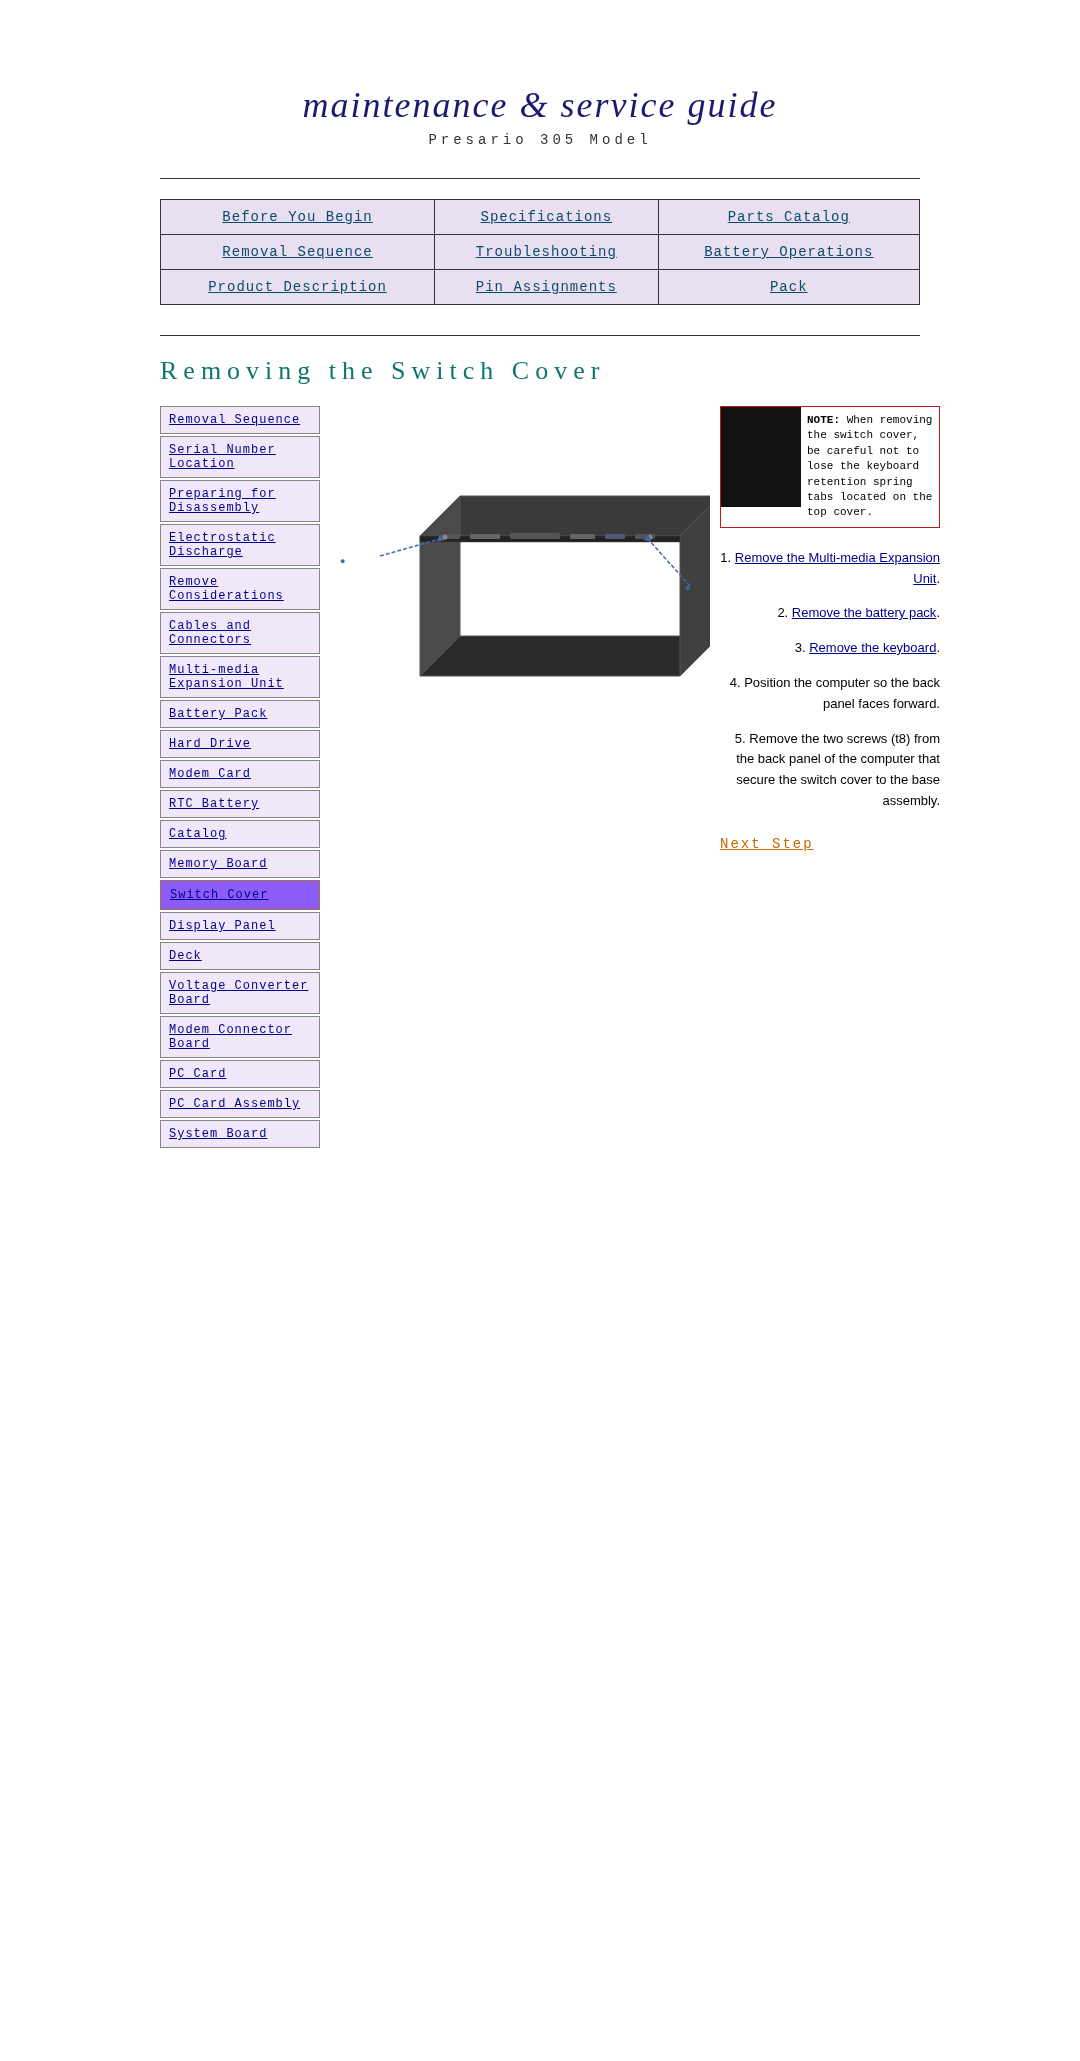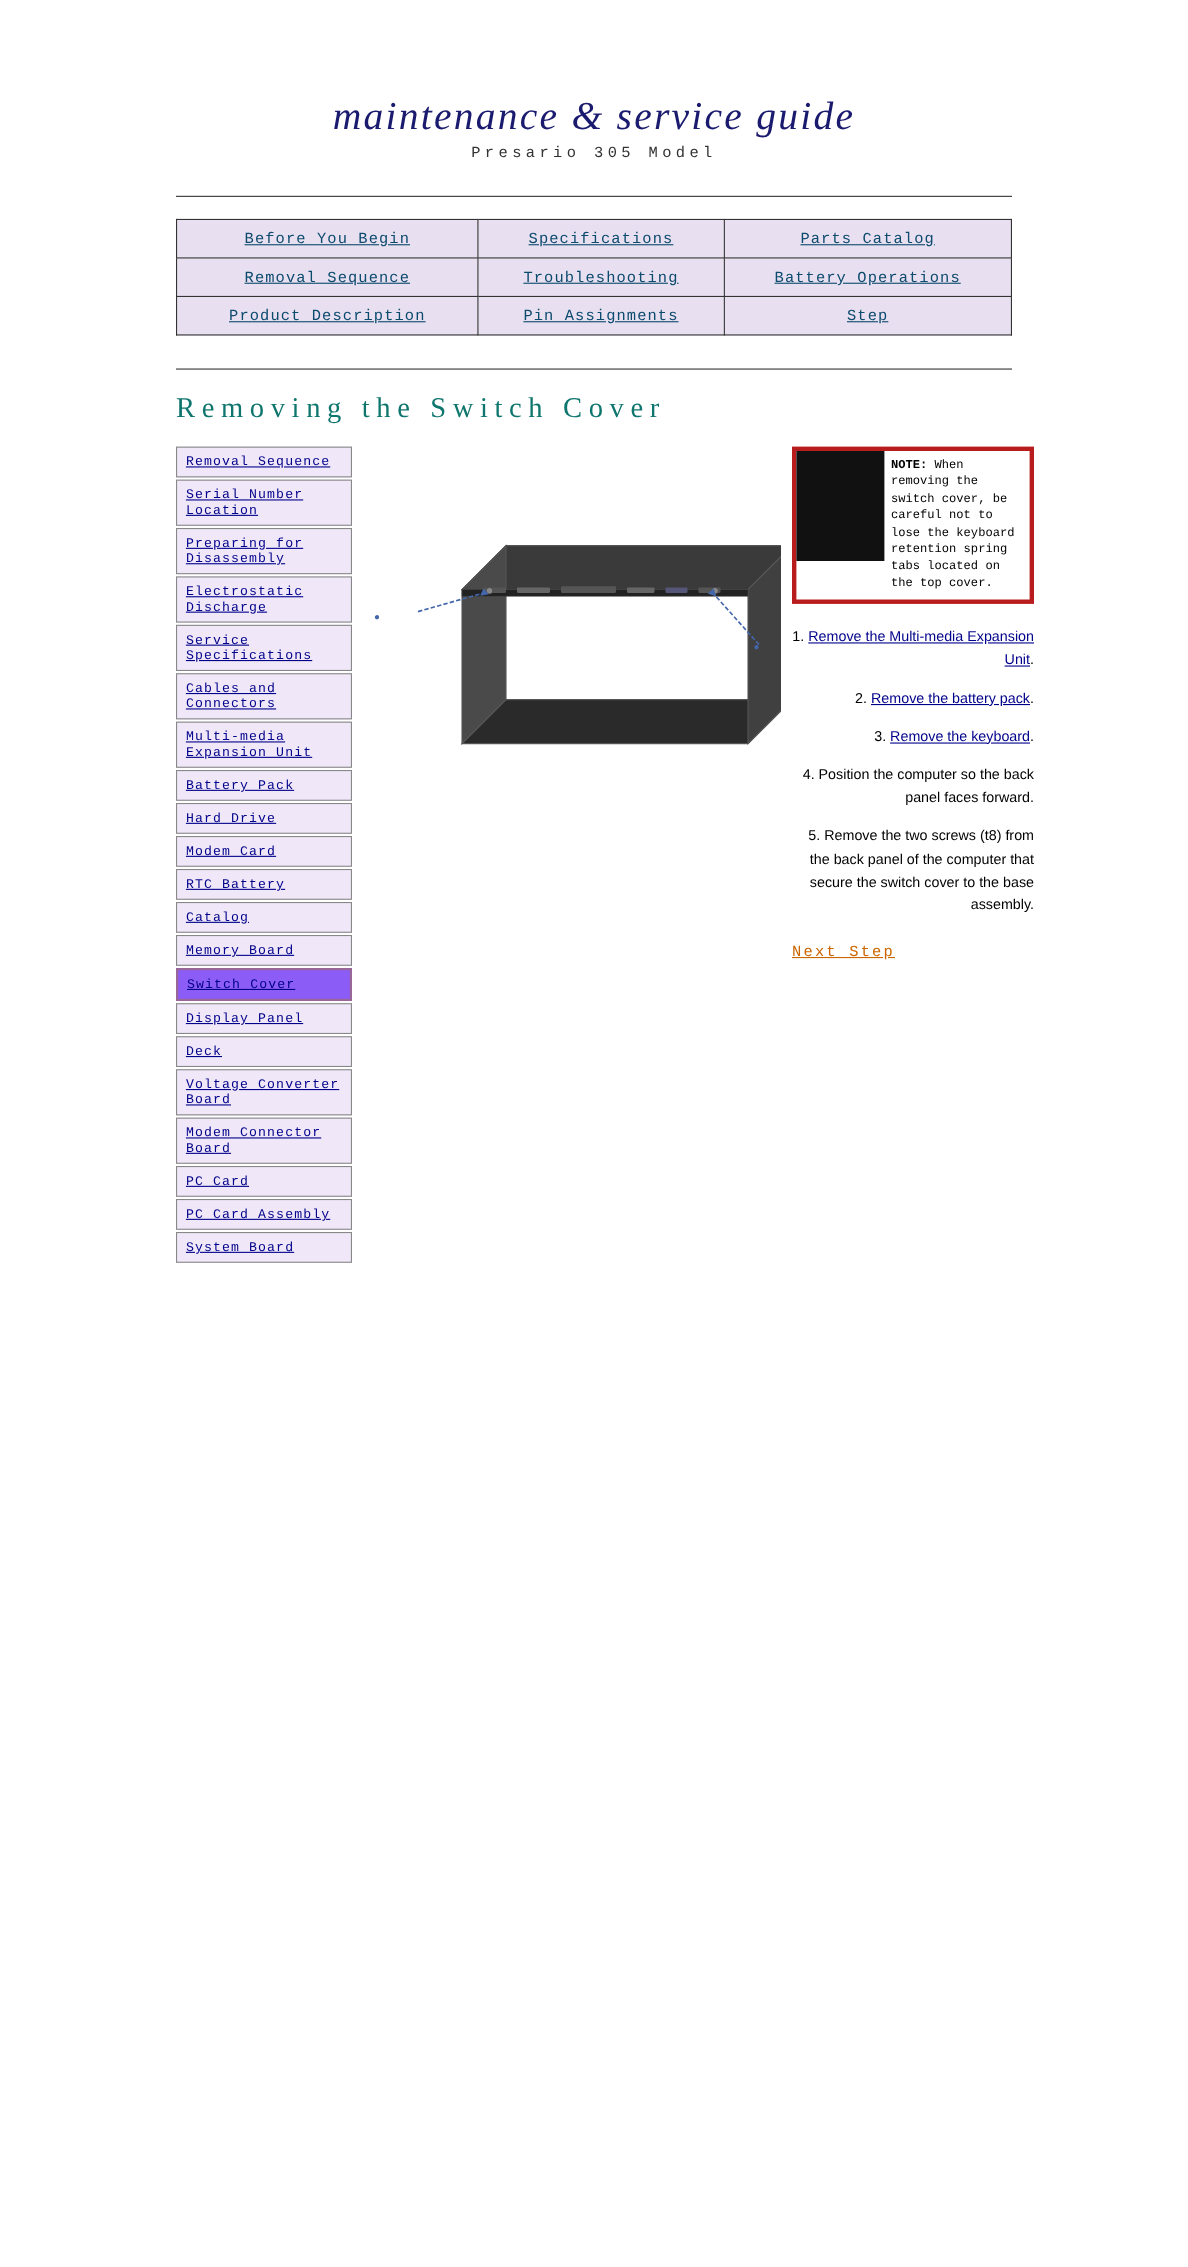--- a/index.html
+++ b/index.html
@@ -98,21 +98,21 @@
     }
     .laptop-svg-container {
       width: 380px;
       height: 320px;
     }
     .right-panel {
       width: 220px;
       flex-shrink: 0;
     }
     .note-box {
-      border: 4px solid #b91c1c;
+      border: 1px solid #b91c1c;
       display: flex;
       margin-bottom: 20px;
     }
     .note-image {
       width: 80px;
       height: 100px;
       background: #111;
       flex-shrink: 0;
     }
     .note-content {
@@ -172,37 +172,37 @@
           <td><a href="#" class="nav-link">Parts Catalog</a></td>
         </tr>
         <tr>
           <td><a href="#" class="nav-link">Removal Sequence</a></td>
           <td><a href="#" class="nav-link">Troubleshooting</a></td>
           <td><a href="#" class="nav-link">Battery Operations</a></td>
         </tr>
         <tr>
           <td><a href="#" class="nav-link">Product Description</a></td>
           <td><a href="#" class="nav-link">Pin Assignments</a></td>
-          <td><a href="#" class="nav-link">Step</a></td>
+          <td><a href="#" class="nav-link">Pack</a></td>
         </tr>
       </tbody>
   </table>
 
   <hr class="divider">
 
   <h1 class="page-heading">Removing the Switch Cover</h1>
 
   <div class="content-area">
 
     <div class="sidebar" id="sidebar-list">
     <div class="sidebar-item">Removal Sequence</div>
         <div class="sidebar-item">Serial Number Location</div>
         <div class="sidebar-item">Preparing for Disassembly</div>
         <div class="sidebar-item">Electrostatic Discharge</div>
-        <div class="sidebar-item">Service Specifications</div>
+        <div class="sidebar-item">Remove Considerations</div>
         <div class="sidebar-item">Cables and Connectors</div>
         <div class="sidebar-item">Multi-media Expansion Unit</div>
         <div class="sidebar-item">Battery Pack</div>
         <div class="sidebar-item">Hard Drive</div>
         <div class="sidebar-item">Modem Card</div>
         <div class="sidebar-item">RTC Battery</div>
         <div class="sidebar-item">Catalog</div>
         <div class="sidebar-item">Memory Board</div>
         <div class="sidebar-item active">Switch Cover</div>
         <div class="sidebar-item">Display Panel</div>

